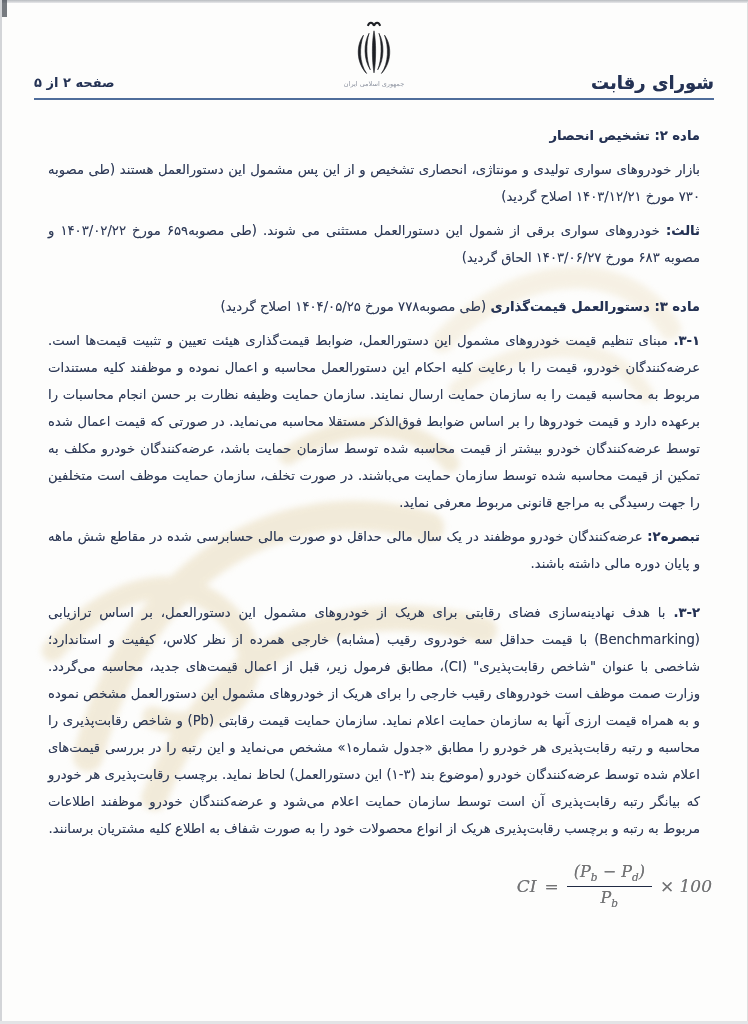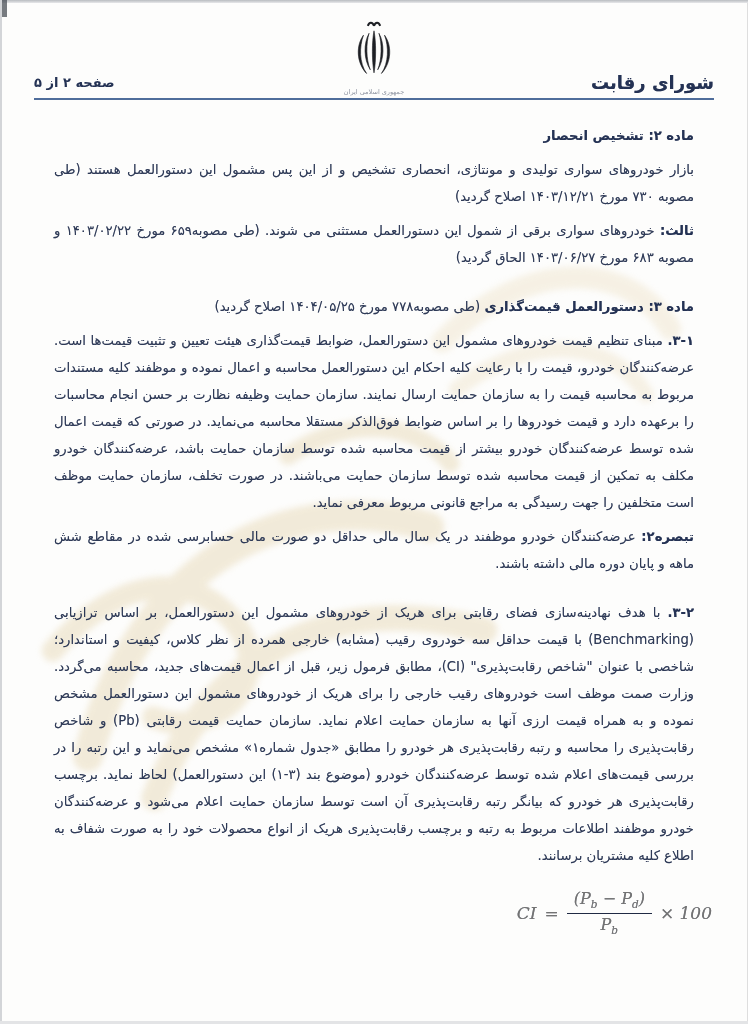--- a/index.html
+++ b/index.html
@@ -20,41 +20,41 @@
 
   
   .watermark{position:absolute; top:400px; left:10px; width:520px; height:430px;
     opacity:.55; filter:blur(3px); transform:rotate(-8deg); pointer-events:none;}
   .watermark2{position:absolute; top:180px; left:430px; width:260px; height:260px;
     opacity:.4; filter:blur(3px); transform:rotate(20deg); pointer-events:none;}
 
   header{position:relative; z-index:2;}
   .emblem{position:absolute; left:50%; top:16px; transform:translateX(-50%);}
   .emblem-caption{
-    position:absolute; left:50%; top:88px; transform:translateX(-50%);
+    position:absolute; left:50%; top:80px; transform:translateX(-50%);
     font-size:6.5px; color:#8d93a0; letter-spacing:.4px; white-space:nowrap;
     filter:blur(.4px);
   }
   .header-row{
     display:flex; flex-direction:row-reverse; justify-content:space-between; align-items:flex-end;
     padding:72px 34px 0 34px;
   }
   .org-title{font-size:18px; font-weight:bold; color:var(--heading_ink);
     text-shadow:0 0 .5px rgba(36,50,84,.6);}
   .page-num{font-size:13px; font-weight:bold; color:var(--heading_ink); padding-bottom:3px;}
   .rule{margin:5px 34px 0 34px; border-top:2.5px solid var(--rule);}
 
   main.content{
     position:relative; z-index:1;
     margin:22px 36px 0 36px;
     direction:rtl; text-align:justify;
     font-size:13.2px; line-height:27px;
     text-shadow:0 0 .5px rgba(46,58,87,.45);
   }
-  main.content p{margin:7px 18px;}
+  main.content p{margin:7px 12px;}
   .h{font-weight:bold; color:var(--heading_ink);}
   .b{font-weight:bold; color:var(--heading_ink);}
   .h-rest{font-weight:normal;}
   .mt{margin-top:22px !important;}
 
   .formula{
     position:relative; z-index:1;
     direction:ltr; text-align:left;
     margin:20px 0 0 38px; width:max-content;
     font-family:"DejaVu Serif", serif; font-style:italic;

